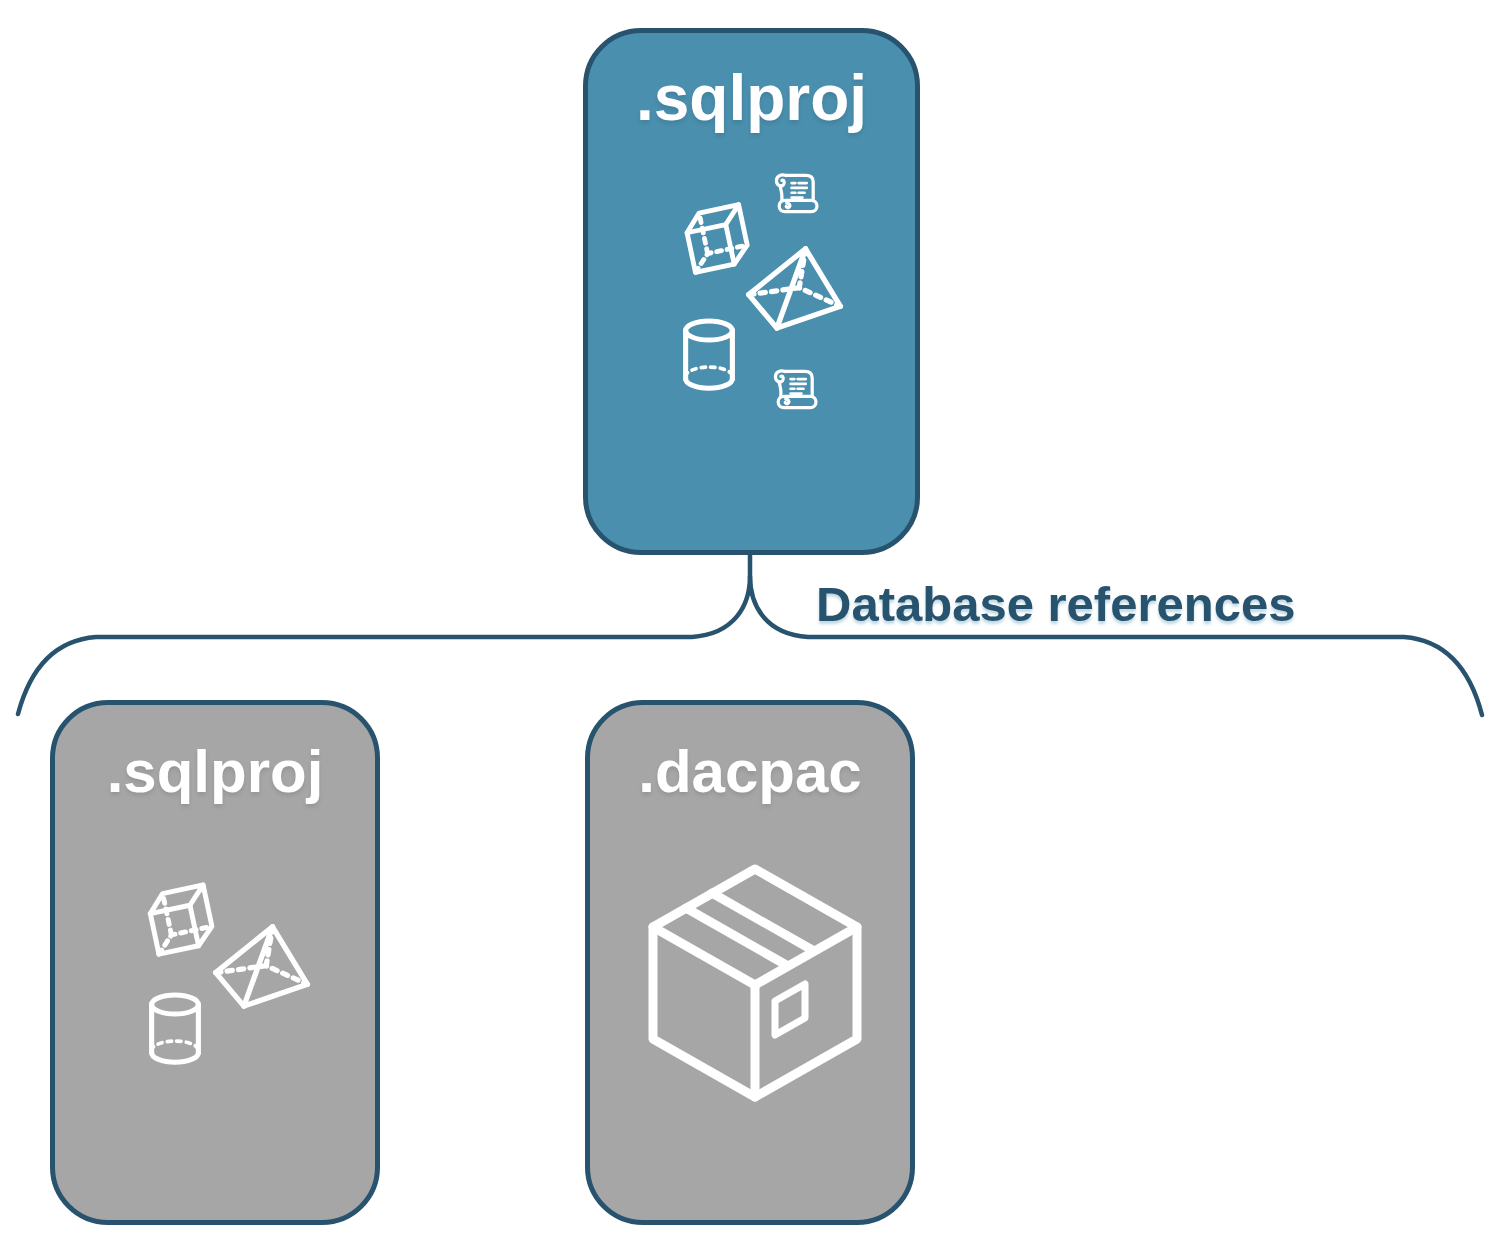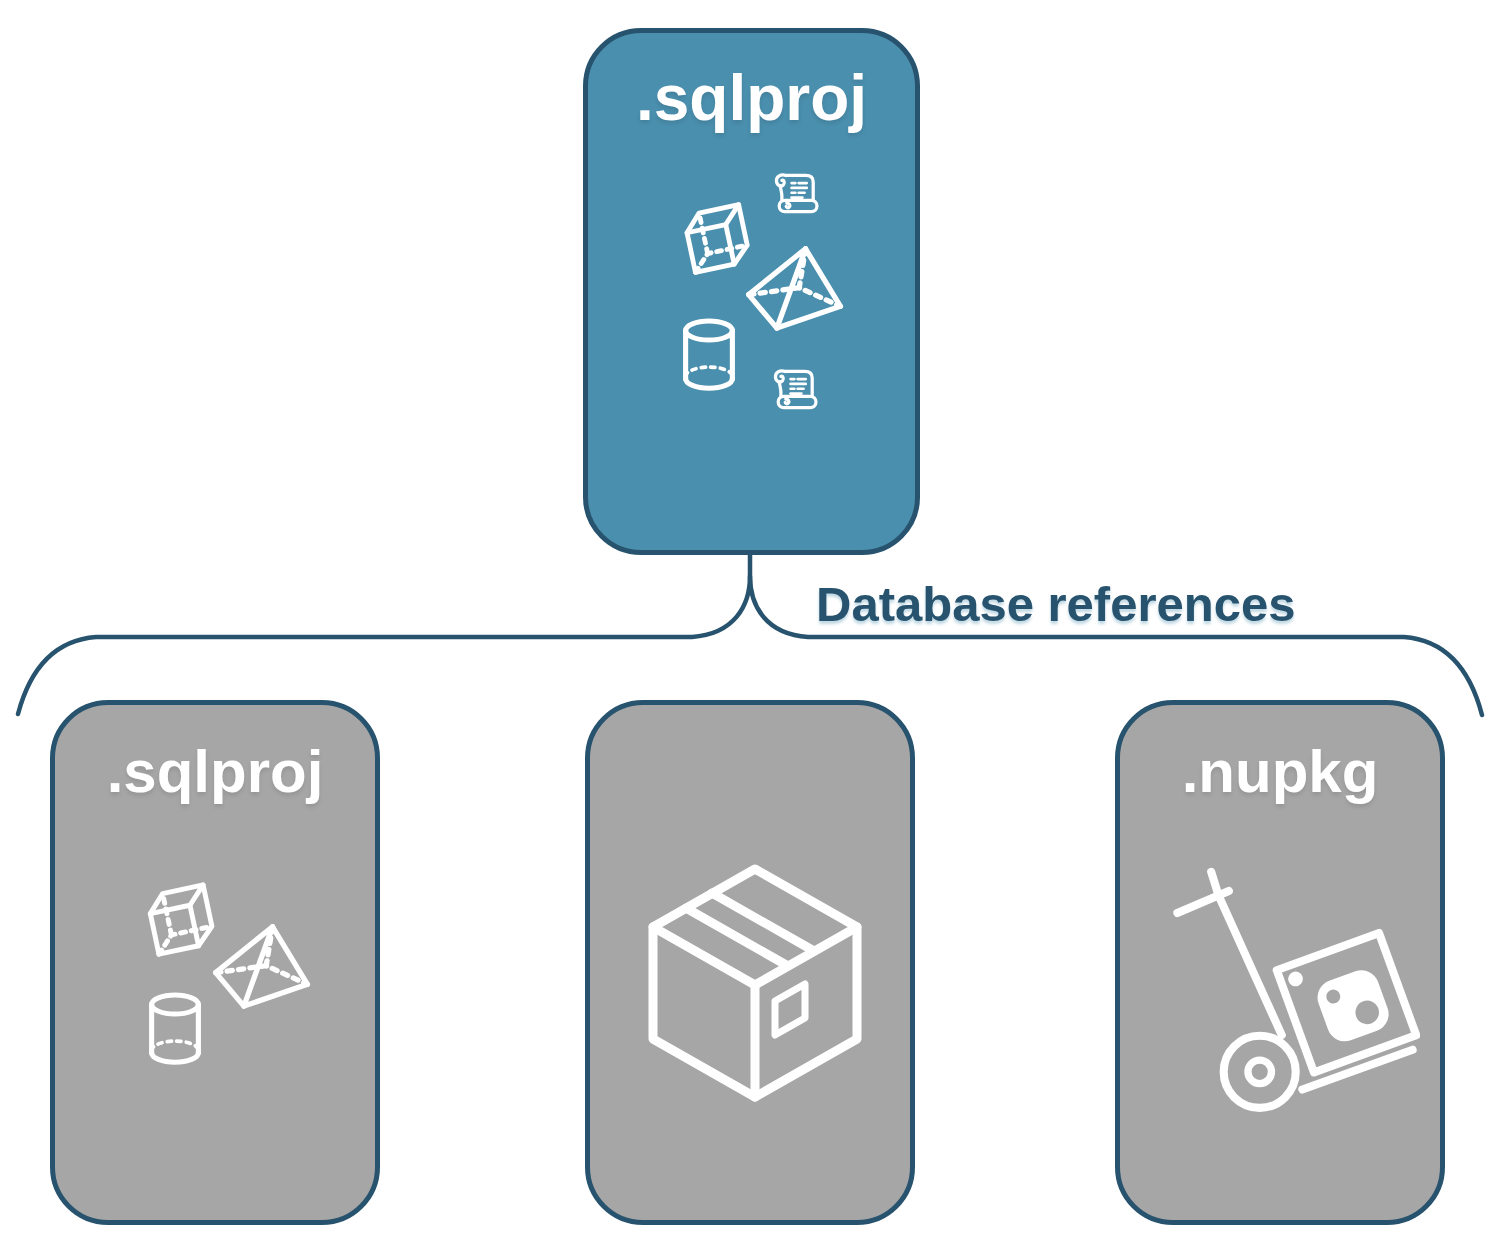--- a/index.html
+++ b/index.html
@@ -150,47 +150,28 @@
         <ellipse cx="45" cy="24" rx="32" ry="13" stroke-width="7"></ellipse>
         <path d="M13,24 V90" stroke-width="7"></path>
         <path d="M77,24 V90" stroke-width="7"></path>
         <path d="M13,90 A32,13 0 0 0 77,90" stroke-width="7"></path>
         <path d="M13,87 A32,13 0 0 1 77,87" stroke-width="5" stroke-dasharray="6,7"></path>
       </g>
     </svg>
   </div>
 
   <div class="box child-box" id="child-dacpac">
+    <div class="box-label">.dacpac</div>
 
     <svg class="icon" style="left:45px;top:138px" width="240" height="280" viewBox="0 0 240 280">
       <g fill="none" stroke="#fff" stroke-width="9" stroke-linejoin="round" stroke-linecap="round">
         <polygon points="120,26 222,84 120,142 18,84"></polygon>
         <path d="M18,84 V196 L120,254 L222,196 V84"></path>
         <path d="M120,142 V254"></path>
         <path d="M77,50 L179,108"></path>
         <path d="M51,65 L153,123"></path>
         <polygon points="140,158 170,141 170,175 140,192" stroke-width="7"></polygon>
       </g>
     </svg>
   </div>
 
-  <div class="box child-box" id="child-nupkg">
-    <div class="box-label">.nupkg</div>
-
-    <svg class="icon" style="left:50px;top:158px" width="250" height="250" viewBox="0 0 340 340">
-      <g fill="none" stroke="#fff" stroke-width="11" stroke-linecap="round" stroke-linejoin="round">
-        <path d="M10,68 L80,38"></path>
-        <path d="M56,12 L66,44 L152,234"></path>
-        <circle cx="122" cy="284" r="49"></circle>
-        <circle cx="122" cy="284" r="16" stroke-width="10"></circle>
-        <path d="M180,308 L330,254"></path>
-        <g transform="rotate(-20 240 190)">
-          <rect x="166" y="116" width="148" height="148"></rect>
-          <rect class="wht" x="204" y="154" width="86" height="86" rx="24" stroke="none"></rect>
-          <circle class="hole" cx="226" cy="176" r="9.5" stroke="none"></circle>
-          <circle class="hole" cx="262" cy="212" r="16" stroke="none"></circle>
-          <circle class="wht" cx="186" cy="136" r="10" stroke="none"></circle>
-        </g>
-      </g>
-    </svg>
-  </div>
 
 </div>
 
 </body></html>

